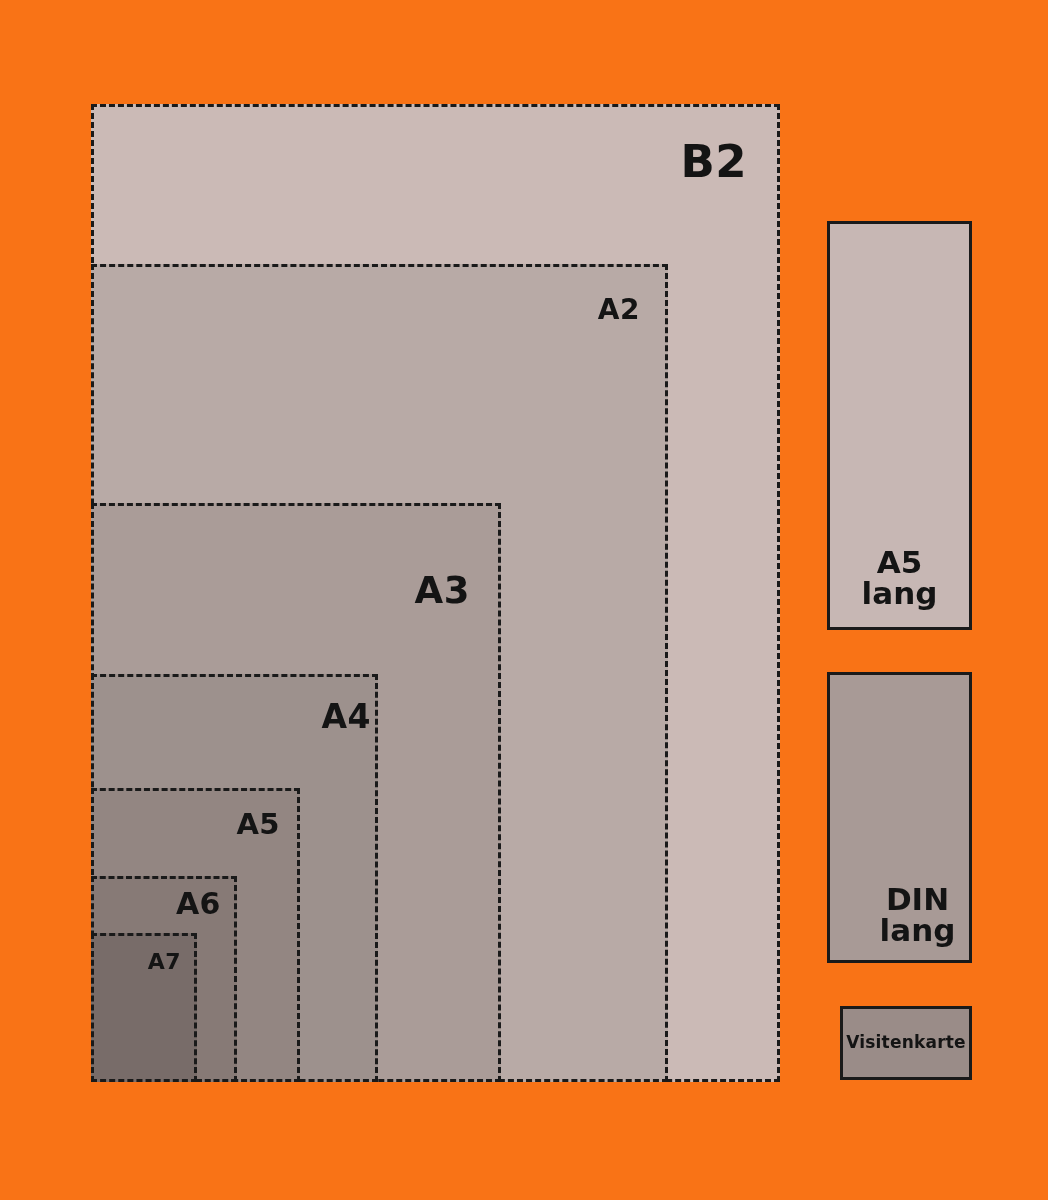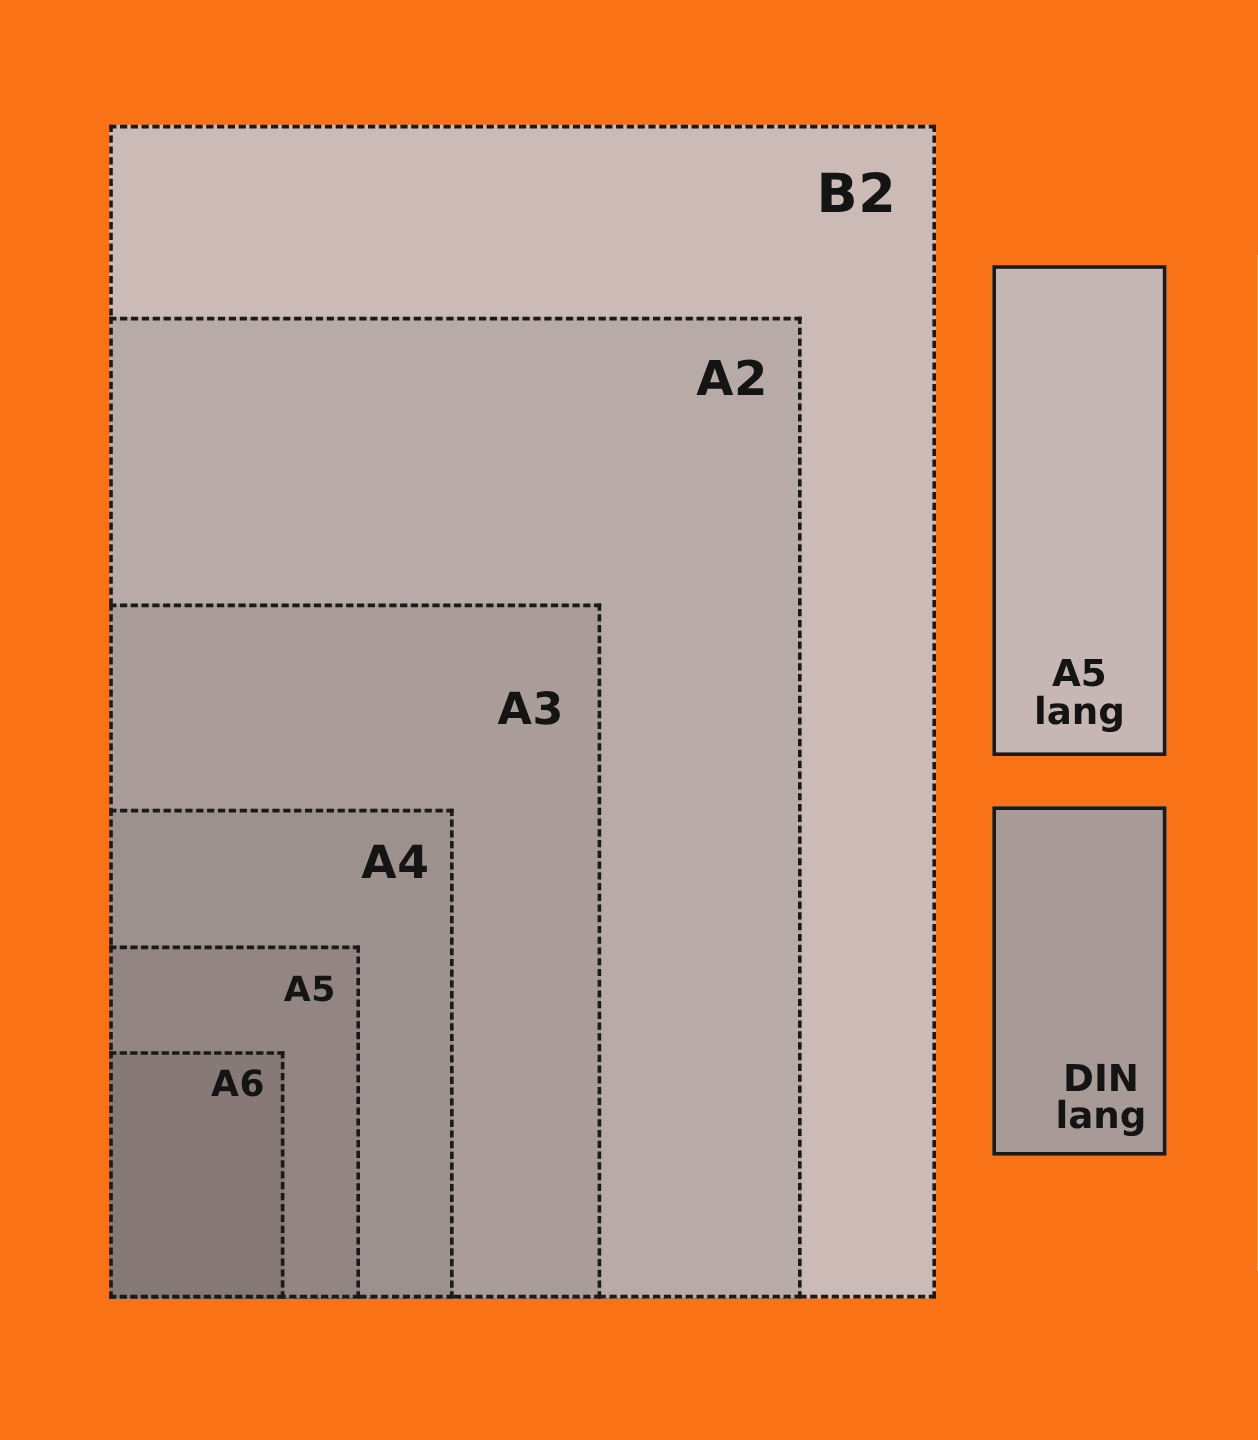--- a/index.html
+++ b/index.html
@@ -23,23 +23,23 @@
   
   #rect-b2{left:91px;top:104px;width:689px;height:978px;}
   #rect-a2{left:91px;top:264px;width:577px;height:818px;}
   #rect-a3{left:91px;top:503px;width:410px;height:579px;}
   #rect-a4{left:91px;top:674px;width:287px;height:408px;}
   #rect-a5{left:91px;top:788px;width:209px;height:294px;}
   #rect-a6{left:91px;top:876px;width:146px;height:206px;}
   #rect-a7{left:91px;top:933px;width:106px;height:149px;}
 
   #rect-b2 .fmt-label{top:32px;right:30px;font-size:45px;}
-  #rect-a2 .fmt-label{top:29px;right:25px;font-size:40px;}
+  #rect-a2 .fmt-label{top:29px;right:25px;font-size:28px;}
   #rect-a3 .fmt-label{top:25px;right:28px;font-size:37px;margin-top:41px;}
-  #rect-a4 .fmt-label{top:23px;right:17px;font-size:38px;}
+  #rect-a4 .fmt-label{top:23px;right:4px;font-size:33px;}
   #rect-a5 .fmt-label{top:19px;right:17px;font-size:29px;}
   #rect-a6 .fmt-label{top:10px;right:13px;font-size:30px;}
   #rect-a7 .fmt-label{top:15px;right:13px;font-size:22px;}
 
   
   #rect-a5lang{left:827px;top:221px;width:145px;height:409px;}
   #rect-dinlang{left:827px;top:672px;width:145px;height:291px;}
   #rect-visit{left:840px;top:1006px;width:132px;height:74px;}
 
   .side-label{
@@ -76,29 +76,35 @@
   </div>
 
   <div class="rect dashed" id="rect-a5" style="background: rgb(147, 134, 130);">
     <span class="fmt-label">A5</span>
   </div>
 
   <div class="rect dashed" id="rect-a6" style="background: rgb(135, 122, 118);">
     <span class="fmt-label">A6</span>
   </div>
 
+  <div class="rect dashed" id="rect-a7" style="background: rgb(120, 108, 105);">
+    <span class="fmt-label">A7</span>
+  </div>
 
   <div class="rect solid" id="rect-a5lang" style="background: rgb(199, 183, 180);">
     <span class="side-label">
       <span>A5</span><br>
       <span>lang</span>
     </span>
   </div>
 
   <div class="rect solid" id="rect-dinlang" style="background: rgb(168, 154, 150);">
     <span class="side-label">
       <span>DIN</span><br>
       <span>lang</span>
     </span>
   </div>
 
+  <div class="rect solid" id="rect-visit" style="background: rgb(154, 140, 136);">
+    <span class="side-label">Visitenkarte</span>
+  </div>
 
 </div>
 
 </body></html>

